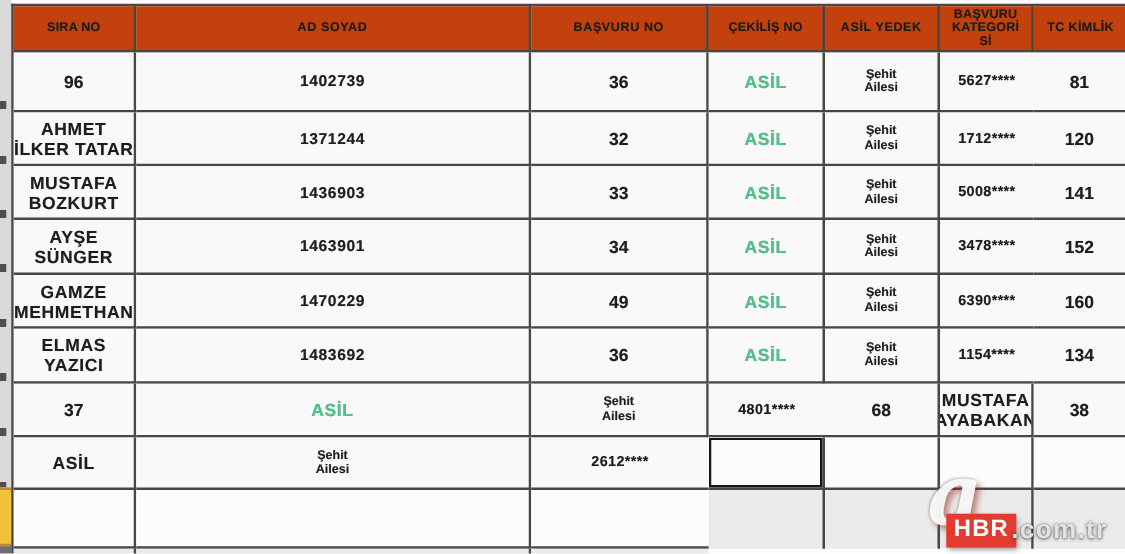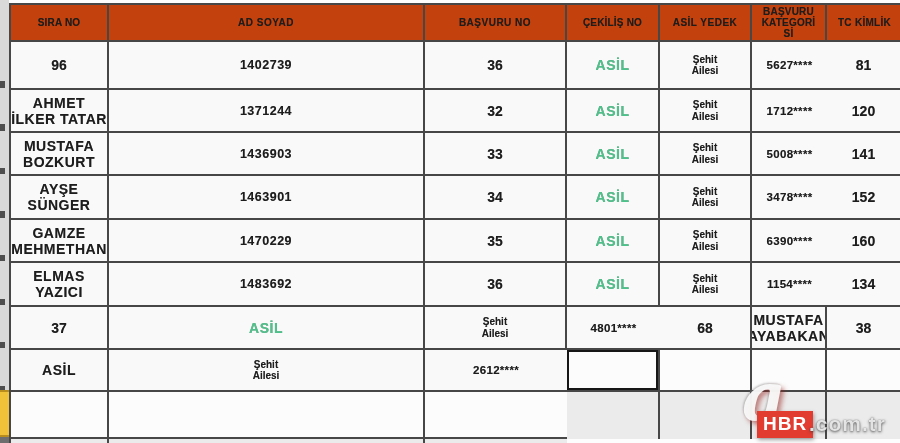--- a/index.html
+++ b/index.html
@@ -130,21 +130,21 @@
       <div class="cell c3">34</div>
       <div class="cell c4" style="color: rgb(77, 194, 138);">ASİL</div>
       <div class="cell c5">
         <div>Şehit</div>
         <div>Ailesi</div>
       </div>
       <div class="cell c6">3478****</div>
       <div class="cell c0">152</div>
       <div class="cell c1">GAMZE MEHMETHAN</div>
       <div class="cell c2">1470229</div>
-      <div class="cell c3">35</div>
+      <div class="cell c3">49</div>
       <div class="cell c4" style="color: rgb(77, 194, 138);">ASİL</div>
       <div class="cell c5">
         <div>Şehit</div>
         <div>Ailesi</div>
       </div>
       <div class="cell c6">6390****</div>
       <div class="cell c0">160</div>
       <div class="cell c1">ELMAS YAZICI</div>
       <div class="cell c2">1483692</div>
       <div class="cell c3">36</div>

